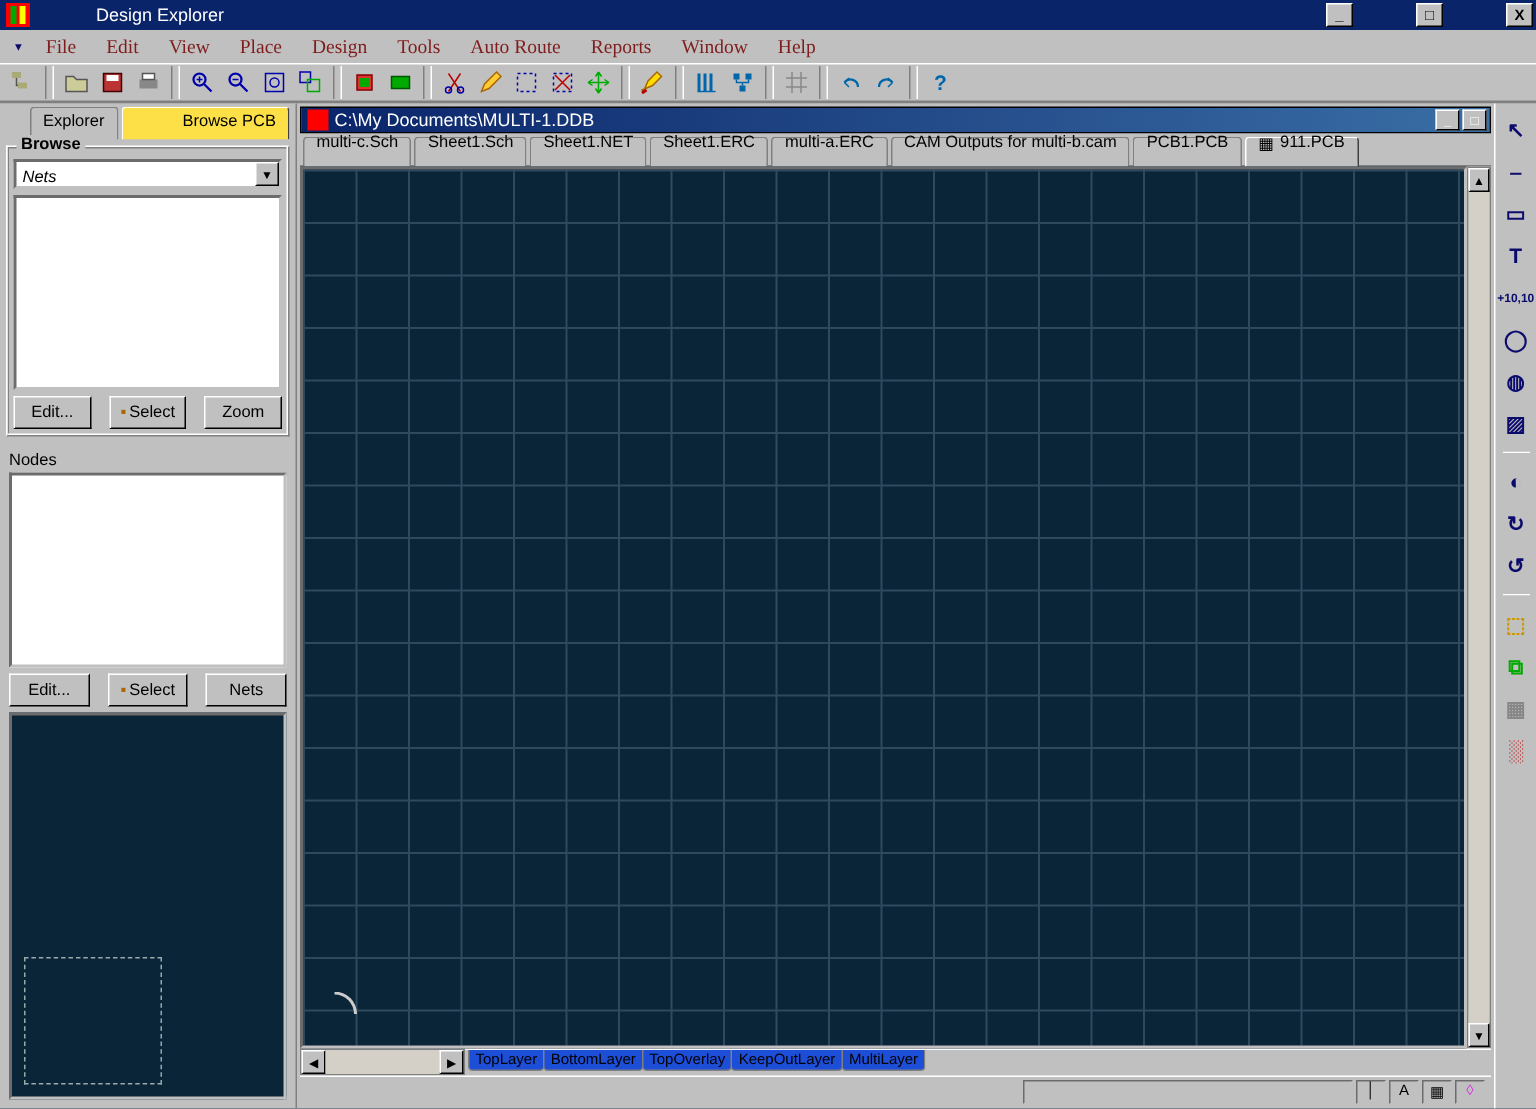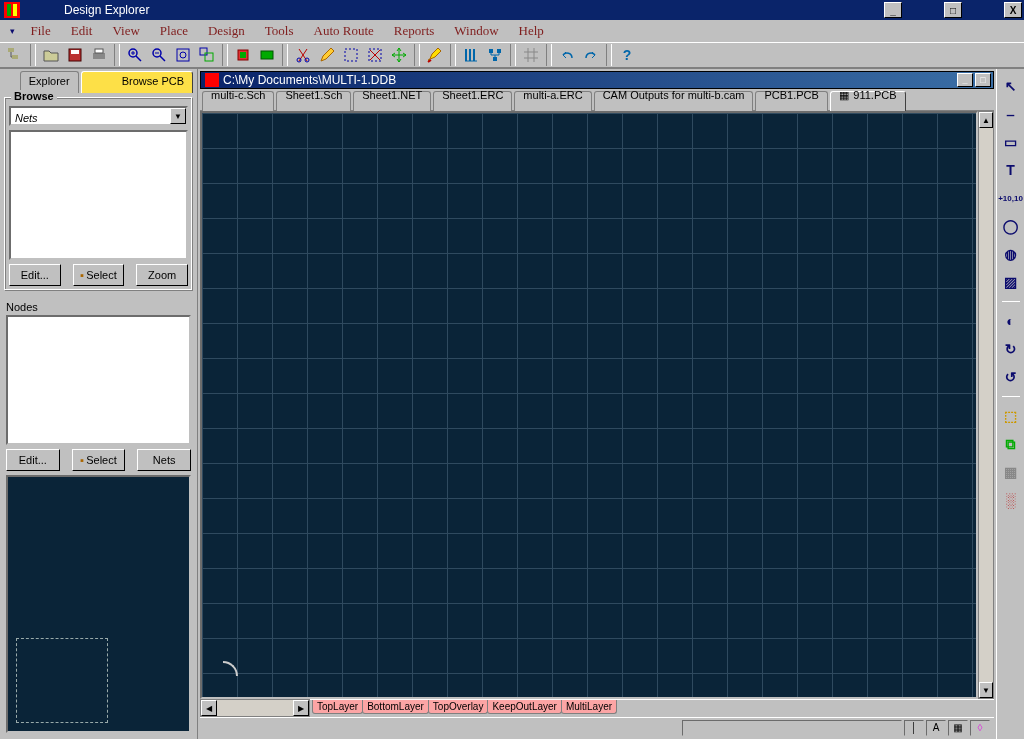--- a/index.html
+++ b/index.html
@@ -163,21 +163,21 @@
   .vscroll .up,.vscroll .dn{height:16px;border:1px solid #000;border-top-color:#fff;border-left-color:#fff;background:#c0c0c0;display:flex;align-items:center;justify-content:center;font-size:8px;}
   .vscroll .track{flex:1;background:#d4d0c8;}
   .bottom-row{height:18px;display:flex;}
   .hscroll{flex:0 0 110px;display:flex;background:#c0c0c0;border:1px solid #808080;}
   .hscroll .lf,.hscroll .rt{width:16px;border:1px solid #000;border-top-color:#fff;border-left-color:#fff;display:flex;align-items:center;justify-content:center;font-size:8px;}
   .hscroll .htrack{flex:1;background:#d4d0c8;}
   .layer-tabs{flex:1;background:#c0c0c0;display:flex;align-items:flex-start;padding:0 2px;overflow:hidden;border-top:1px solid #fff;}
   .layer-tab{
     font-size:10px; color:#000; padding:1px 4px; border:1px solid #808080; border-top:none;
     border-bottom-left-radius:3px;border-bottom-right-radius:3px;
-    background:#fca5a5; margin-right:-1px; white-space:nowrap;
+    background:#1d4ed8; margin-right:-1px; white-space:nowrap;
   }
   
   .right-toolbar{
     width:28px; background:#c0c0c0; border-left:1px solid #fff;
     display:flex; flex-direction:column; align-items:center; padding:6px 0; gap:6px;
   }
   .rt-btn{width:22px;height:22px;display:flex;align-items:center;justify-content:center;color:#0b0b6d;font-size:14px;font-weight:bold;}
   .rt-sep{width:18px;height:1px;background:#808080;border-bottom:1px solid #fff;margin:2px 0;}
   
   .statusbar{

